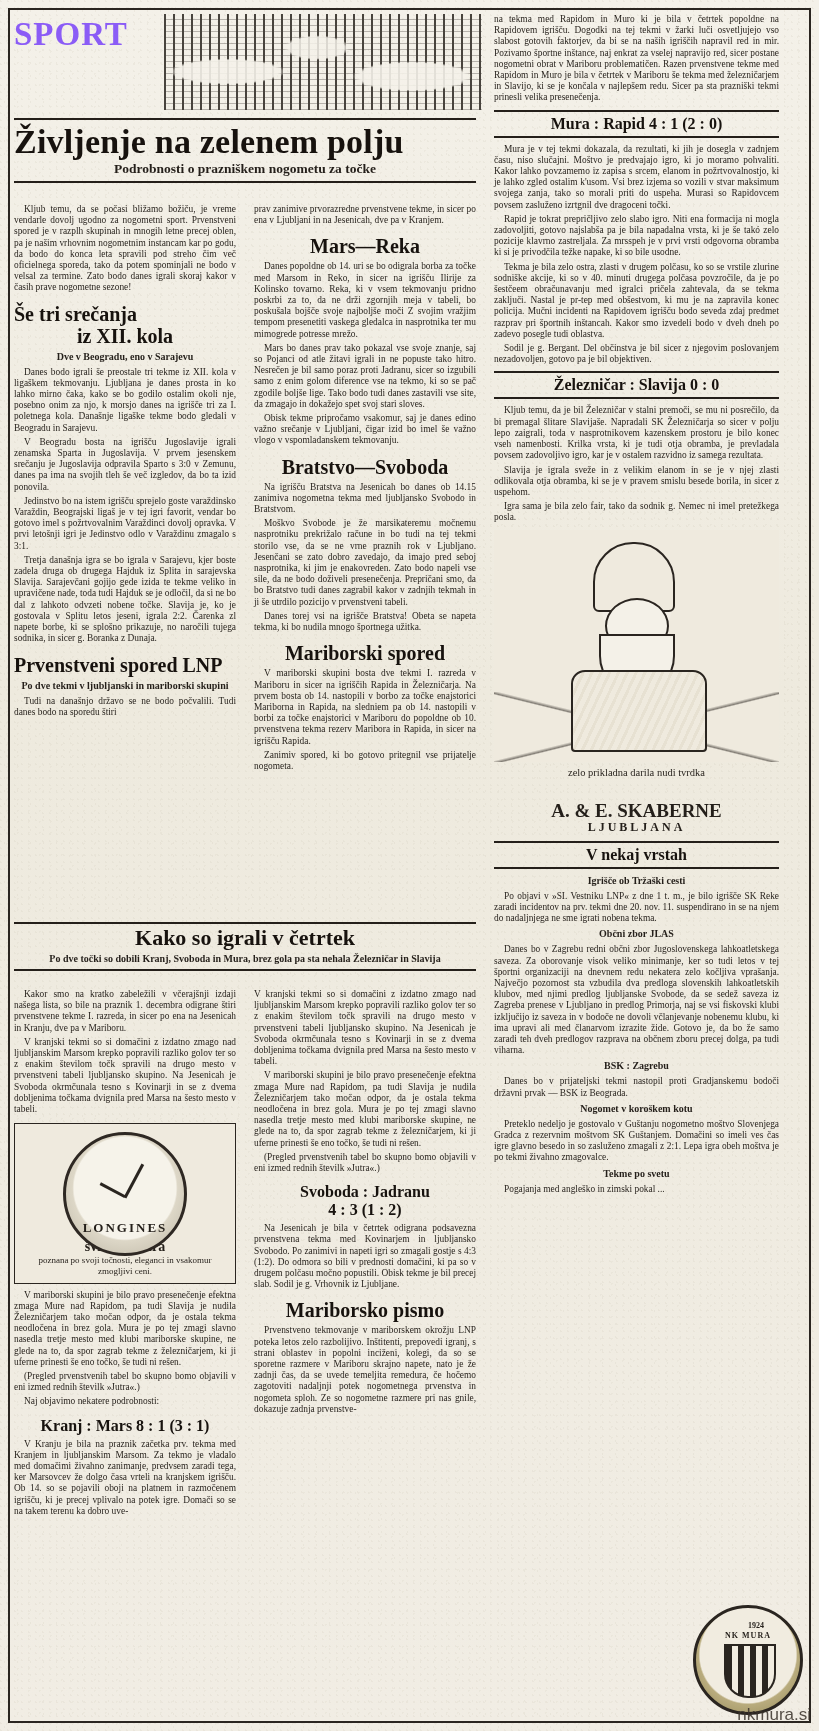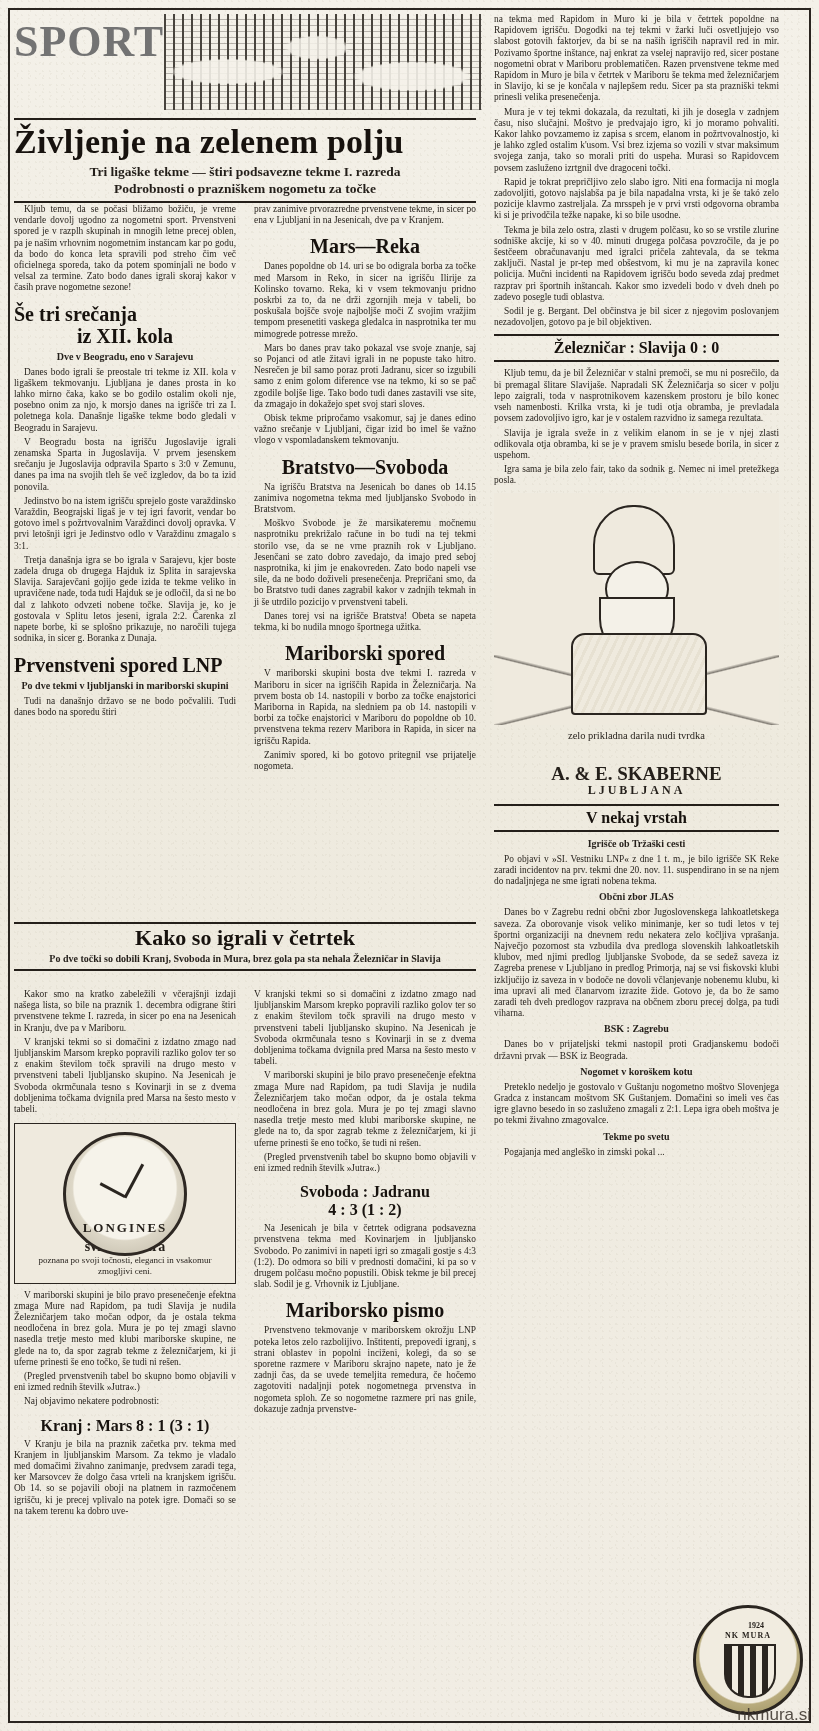--- a/index.html
+++ b/index.html
@@ -11,21 +11,21 @@
      background-image:radial-gradient(circle at 10% 20%, #cfc9b8 0 1px, transparent 1px),
                       radial-gradient(circle at 60% 70%, #d6d0c0 0 1px, transparent 1px),
                       radial-gradient(circle at 35% 85%, #cdc7b6 0 1px, transparent 1px);
      background-size:7px 7px, 11px 11px, 13px 13px;}
   .frame{position:absolute;left:8px;top:8px;right:8px;bottom:8px;border:2px solid #2a2520;}
   .inner{position:absolute;left:14px;top:14px;right:14px;bottom:14px;}
 
   
   .masthead{position:absolute;left:0;top:0;width:468px;height:110px;}
   .sportlogo{position:absolute;left:0;top:2px;font-family:"Liberation Serif",serif;font-weight:bold;
-    font-size:44px;letter-spacing:1px;color:#737373;}
+    font-size:33px;letter-spacing:1px;color:#8b5cf6;}
   .soccerart{position:absolute;left:150px;top:0;width:318px;height:96px;
      background:repeating-linear-gradient(90deg,#2b2620 0 2px,transparent 2px 9px),
                 repeating-linear-gradient(0deg,rgba(40,35,30,.35) 0 1px,transparent 1px 6px);
      opacity:.85;}
   .soccerart:after{content:"";position:absolute;inset:0;
      background:radial-gradient(ellipse at 20% 60%,rgba(245,242,234,.9) 0 14%,transparent 16%),
                 radial-gradient(ellipse at 48% 35%,rgba(245,242,234,.85) 0 12%,transparent 14%),
                 radial-gradient(ellipse at 78% 65%,rgba(245,242,234,.9) 0 15%,transparent 17%);}
   .rule{border-top:2px solid #241f1a;}
 
@@ -107,21 +107,20 @@
   <div class="inner">
 
     <div class="masthead">
       <div class="sportlogo">SPORT</div>
       <div class="soccerart"></div>
     </div>
 
     <div class="wide" style="top:104px;">
       <div class="rule" style="margin-bottom:4px;"></div>
       <div class="headline">Življenje na zelenem polju</div>
-      <div class="subhead" style="margin-top:3px;">Tri ligaške tekme — štiri podsavezne tekme I. razreda</div>
       <div class="subhead">Podrobnosti o prazniškem nogometu za točke</div>
       <div class="rule" style="margin-top:4px;"></div>
     </div>
 
     <div class="col c1" style="top:190px;height:1500px;">
       <p>Kljub temu, da se počasi bližamo božiču, je vreme vendarle dovolj ugodno za nogometni sport. Prvenstveni spored je v razplh skupinah in mnogih letne precej oblen, pa je našim vrhovnim nogometnim instancam kar po godu, da bodo do konca leta spravili pod streho čim več oficielnega sporeda, tako da potem spominjali ne bodo v velsal za termine. Zato bodo danes igrali skoraj kakor v časih prave nogometne sezone!</p>
 
       <div class="sec-title">Še tri srečanja</div>
       <div class="sec-title" style="margin-top:-4px;text-align:center;">iz XII. kola</div>
       <div class="sec-sub">Dve v Beogradu, eno v Sarajevu</div>
@@ -189,20 +188,23 @@
       <div class="sec-title sm c" style="margin-top:-4px;">4 : 3 (1 : 2)</div>
       <p>Na Jesenicah je bila v četrtek odigrana podsavezna prvenstvena tekma med Kovinarjem in ljubljansko Svobodo. Po zanimivi in napeti igri so zmagali gostje s 4:3 (1:2). Do odmora so bili v prednosti domačini, ki pa so v drugem polčasu močno popustili. Obisk tekme je bil precej slab. Sodil je g. Vrhovnik iz Ljubljane.</p>
 
       <div class="sec-title c">Mariborsko pismo</div>
       <p>Prvenstveno tekmovanje v mariborskem okrožju LNP poteka letos zelo razbolijivo. Inštitenti, prepovedi igranj, s strani oblastev in popolni inciženi, kolegi, da so se sporetne razmere v Mariboru skrajno napete, nato je že zadnji čas, da se uvede temeljita remedura, če hočemo zagotoviti nadaljnji potek nogometnega prvenstva in nogometa sploh. Ze so nogometne razmere pri nas gnile, dokazuje zadnja prvenstve-</p>
     </div>
 
     <div class="col c3" style="top:0;height:1700px;">
       <p class="noind">na tekma med Rapidom in Muro ki je bila v četrtek popoldne na Rapidovem igrišču. Dogodki na tej tekmi v žarki luči osvetljujejo vso slabost gotovih faktorjev, da bi se na naših igriščih napravil red in mir. Pozivamo športne inštance, naj enkrat za vselej napravijo red, sicer postane nogometni obrat v Mariboru problematičen. Razen prvenstvene tekme med Rapidom in Muro je bila v četrtek v Mariboru še tekma med železničarjem in Slavijo, ki se je končala v najlepšem redu. Sicer pa sta prazniški tekmi prinesli velika presenečenja.</p>
 
+      <div class="boxrule">
+        <div class="sec-title sm c" style="margin:0;">Mura : Rapid 4 : 1 (2 : 0)</div>
+      </div>
       <p>Mura je v tej tekmi dokazala, da rezultati, ki jih je dosegla v zadnjem času, niso slučajni. Moštvo je predvajajo igro, ki jo moramo pohvaliti. Kakor lahko povzamemo iz zapisa s srcem, elanom in požrtvovalnostjo, ki je lahko zgled ostalim k'usom. Vsi brez izjema so vozili v stvar maksimum svojega zanja, tako so morali priti do uspeha. Murasi so Rapidovcem povsem zasluženo izrtgnil dve dragoceni točki.</p>
       <p>Rapid je tokrat prepričljivo zelo slabo igro. Niti ena formacija ni mogla zadovoljiti, gotovo najslabša pa je bila napadalna vrsta, ki je še takó zelo pozicije klavrno zastreljala. Za mrsspeh je v prvi vrsti odgovorna obramba ki si je privodčila težke napake, ki so bile usodne.</p>
       <p>Tekma je bila zelo ostra, zlasti v drugem polčasu, ko so se vrstile zlurine sodniške akcije, ki so v 40. minuti drugega polčasa povzročile, da je po šestčeem obračunavanju med igralci pričela zahtevala, da se tekma zaključi. Nastal je pr-tep med obšestvom, ki mu je na zapravila konec policija. Mučni incidenti na Rapidovem igrišču bodo seveda zdaj predmet razprav pri športnih inštancah. Kakor smo izvedeli bodo v dveh dneh po zadevo posegle tudi oblastva.</p>
       <p>Sodil je g. Bergant. Del občinstva je bil sicer z njegovim poslovanjem nezadovoljen, gotovo pa je bil objektiven.</p>
 
       <div class="boxrule">
         <div class="sec-title sm c" style="margin:0;">Železničar : Slavija 0 : 0</div>
       </div>
       <p>Kljub temu, da je bil Železničar v stalni premoči, se mu ni posrečilo, da bi premagal šlitare Slavijaše. Napradali SK Železničarja so sicer v polju lepo zaigrali, toda v nasprotnikovem kazenskem prostoru je bilo konec vseh namenbosti. Krilka vrsta, ki je tudi otja obramba, je prevladala povsem zadovoljivo igro, kar je v ostalem razvidno iz samega rezultata.</p>
       <p>Slavija je igrala sveže in z velikim elanom in se je v njej zlasti odlikovala otja obramba, ki se je v pravem smislu besede borila, in sicer z uspehom.</p>
@@ -229,21 +231,21 @@
       <div class="sec-sub">Igrišče ob Tržaški cesti</div>
       <p>Po objavi v »SI. Vestniku LNP« z dne 1 t. m., je bilo igrišče SK Reke zaradi incidentov na prv. tekmi dne 20. nov. 11. suspendirano in se na njem do nadaljnjega ne sme igrati nobena tekma.</p>
 
       <div class="sec-sub" style="margin-top:4px;">Občni zbor JLAS</div>
       <p>Danes bo v Zagrebu redni občni zbor Jugoslovenskega lahkoatletskega saveza. Za oborovanje visok veliko minimanje, ker so tudi letos v tej športni organizaciji na dnevnem redu nekatera zelo kočljiva vprašanja. Največjo pozornost sta vzbudila dva predloga slovenskih lahkoatletskih klubov, med njimi predlog ljubljanske Svobode, da se sedež saveza iz Zagreba prenese v Ljubljano in predlog Primorja, naj se vsi fiskovski klubi izključijo iz saveza in v bodoče ne dovoli včlanjevanje nobenemu klubu, ki ima upravi ali med članarvom izrazite žide. Gotovo je, da bo že samo zaradi teh dveh predlogov razprava na občnem zboru precej dolga, pa tudi viharna.</p>
 
       <div class="sec-sub" style="margin-top:4px;">BSK : Zagrebu</div>
       <p>Danes bo v prijateljski tekmi nastopil proti Gradjanskemu bodoči državni prvak — BSK iz Beograda.</p>
 
       <div class="sec-sub" style="margin-top:4px;">Nogomet v koroškem kotu</div>
-      <p>Preteklo nedeljo je gostovalo v Guštanju nogometno moštvo Slovenjega Gradca z instancam moštvom SK Guštanjem. Domačini so imeli ves čas igre glavno besedo in so zasluženo zmagali z 2:1. Lepa igra obeh moštva je po tekmi živahno zmagovalce.</p>
+      <p>Preteklo nedeljo je gostovalo v Guštanju nogometno moštvo Slovenjega Gradca z rezervnim moštvom SK Guštanjem. Domačini so imeli ves čas igre glavno besedo in so zasluženo zmagali z 2:1. Lepa igra obeh moštva je po tekmi živahno zmagovalce.</p>
 
       <div class="sec-sub" style="margin-top:4px;">Tekme po svetu</div>
       <p>Pogajanja med angleško in zimski pokal ...</p>
     </div>
 
     <div class="crest">
       <div class="yr">1924</div>
       <div class="nm">NK MURA</div>
       <div class="stripes"></div>
     </div>

